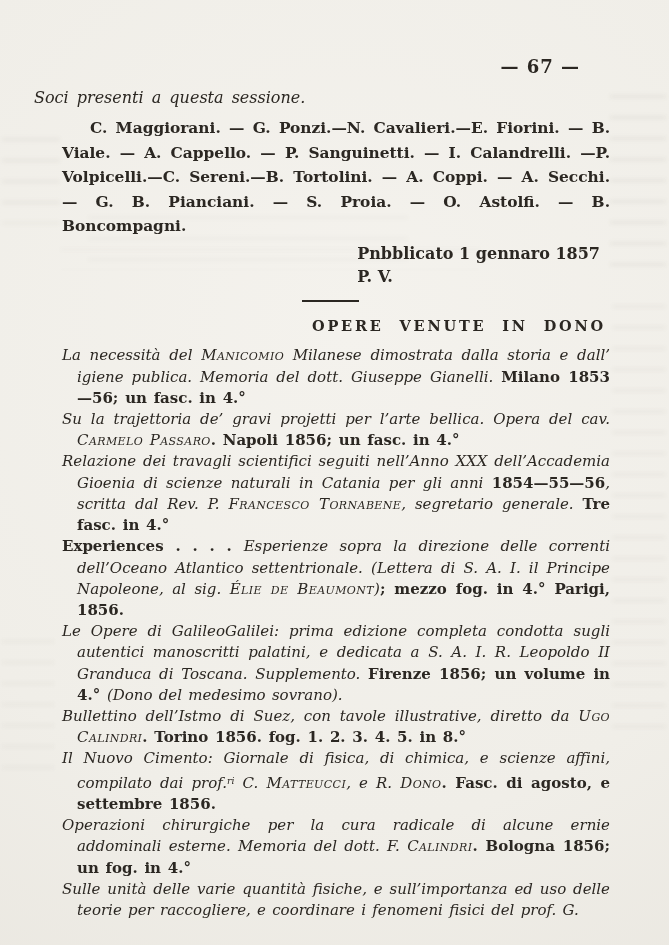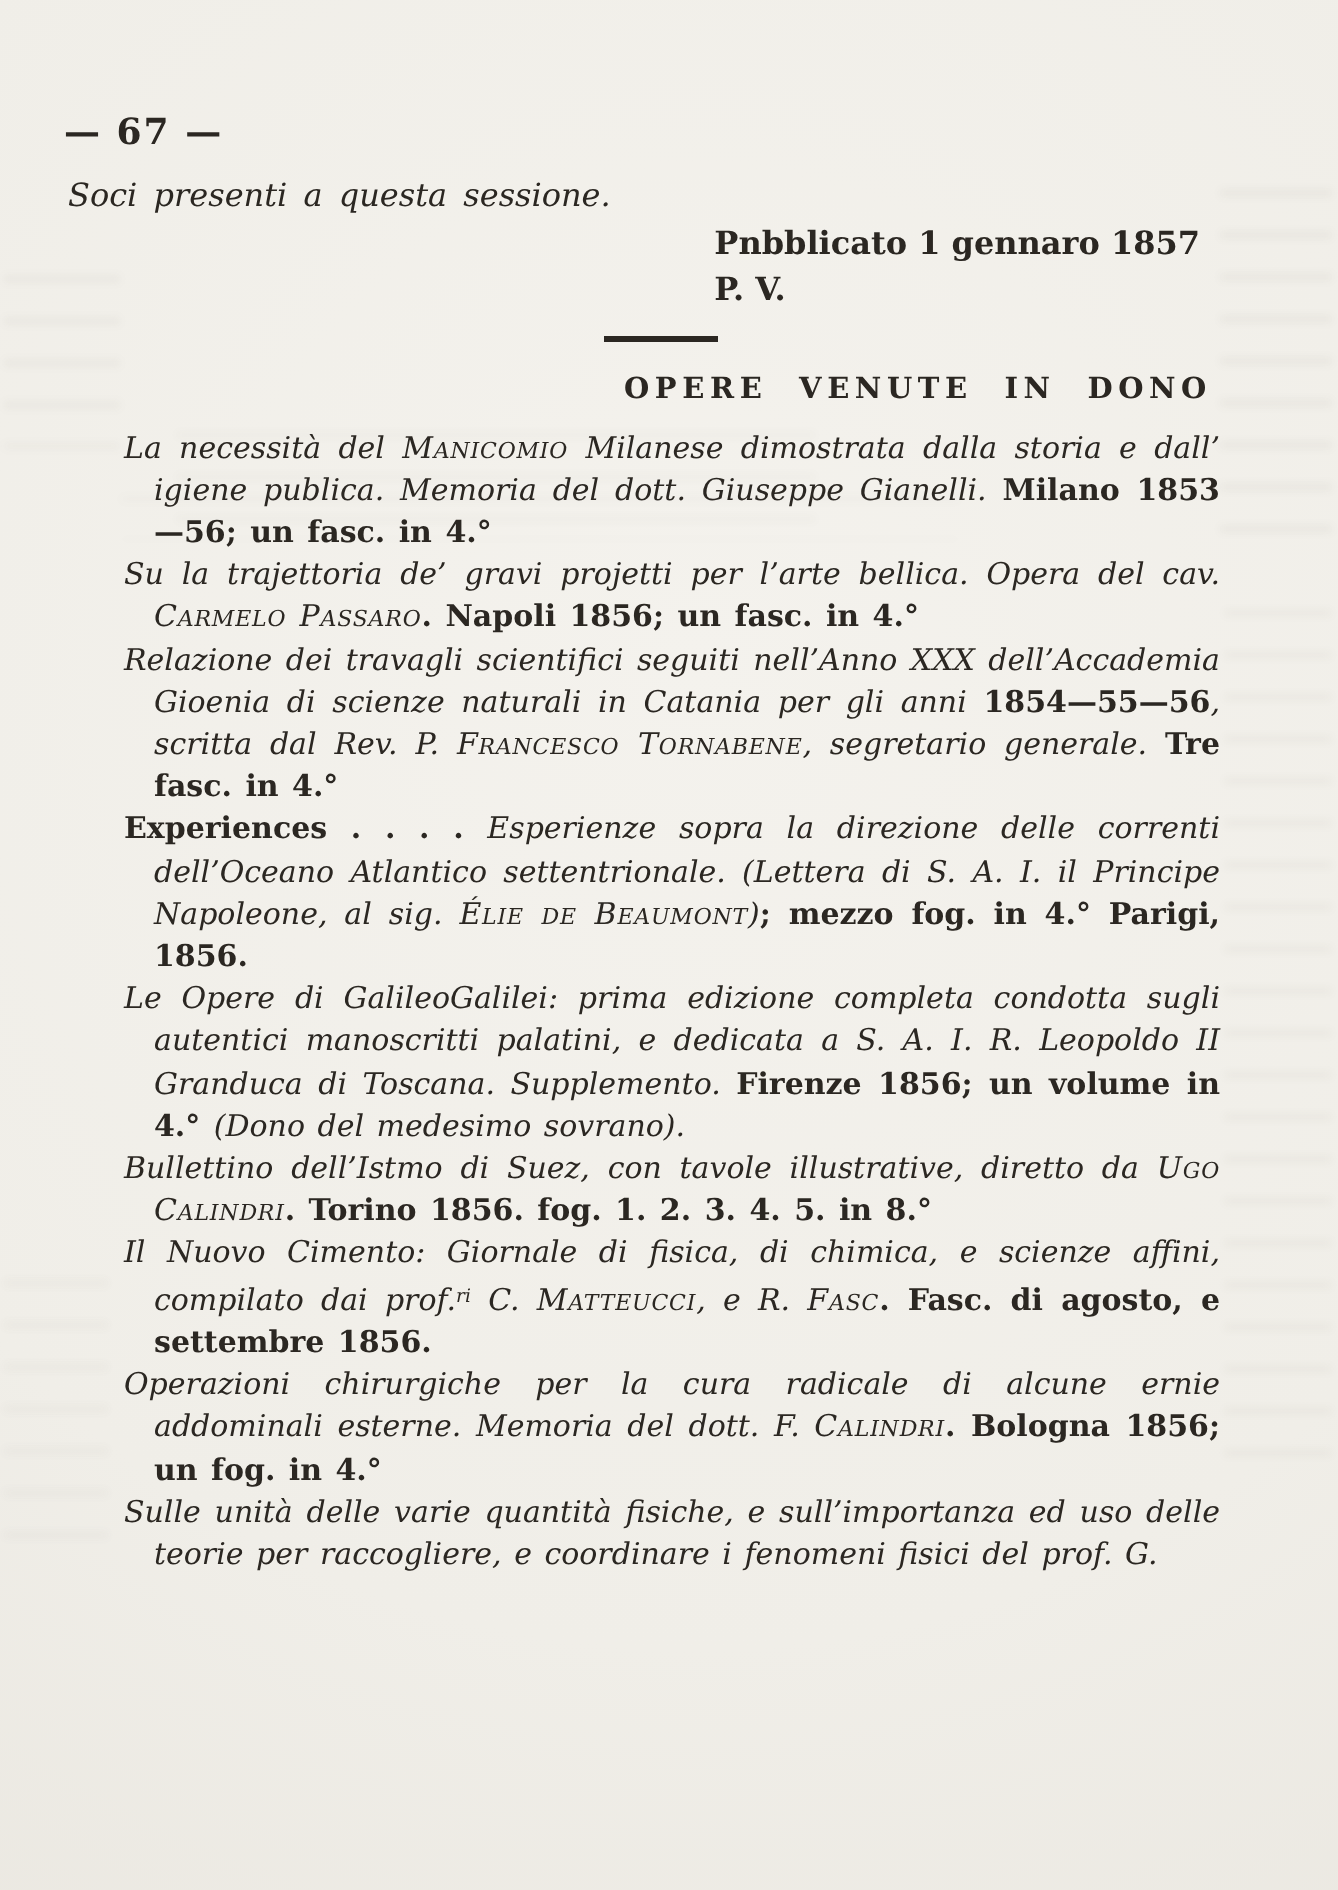--- a/index.html
+++ b/index.html
@@ -26,21 +26,21 @@
   .smudge.s1{left:2px;top:138px;width:58px;height:86px;opacity:.55;}
   .smudge.s2{left:610px;top:95px;width:56px;height:180px;opacity:.6;}
   .smudge.s3{left:88px;top:216px;width:320px;height:48px;opacity:.3;}
   .smudge.s4{left:612px;top:305px;width:54px;height:430px;opacity:.45;}
   .smudge.s5{left:2px;top:640px;width:52px;height:130px;opacity:.4;}
   .smudge.s6{left:60px;top:248px;width:420px;height:22px;opacity:.22;}
 
   .content{position:absolute;left:62px;top:56px;width:548px;}
 
   .page-number{
-    text-align:left;position:relative;left:-30px;
+    text-align:right;position:relative;left:-30px;
     font-weight:700;font-size:18px;letter-spacing:1px;
   }
   .session-heading{
     font-style:italic;text-align:left;position:relative;left:-28px;
     margin-top:11px;font-size:16px;word-spacing:3px;
   }
   .members{
     margin:9px 0 0;text-indent:28px;text-align:justify;
     font-weight:700;font-size:15.4px;line-height:24.6px;word-spacing:2.5px;
     hyphens:none;
@@ -75,37 +75,38 @@
   <div class="smudge s3"></div>
   <div class="smudge s4"></div>
   <div class="smudge s5"></div>
   <div class="smudge s6"></div>
 
   <div class="content">
     <div class="page-number">— 67 —</div>
 
     <div class="session-heading">Soci presenti a questa sessione.</div>
 
+    <p class="members">C. Maggiorani. — G. Ponzi.—N. Cavalieri.—E. Fiorini. — B. Viale. — A. Cappello. — P. Sanguinetti. — I. Calandrelli. —P. Volpicelli.—C. Sereni.—B. Tortolini. — A. Coppi. — A. Secchi. — G. B. Pianciani. — S. Proia. — O. Astolfi. — B. Boncompagni.</p>
 
     <div class="pub-wrap">
       <div class="pub-inner">
         <div>Pnbblicato 1 gennaro 1857</div>
         <div class="pub-initials">P. V.</div>
       </div>
     </div>
 
     <div class="rule"></div>
 
     <div class="section-heading">OPERE VENUTE IN DONO</div>
 
     <div class="bibliography">
         <p class="entry"><span class="seg-i">La necessità del </span><span class="seg-sc">Manicomio</span><span class="seg-i"> Milanese dimostrata dalla storia e dall’ igiene publica. Memoria del dott. Giuseppe Gianelli. </span><span class="seg-r">Milano 1853—56; un fasc. in 4.°</span></p>
         <p class="entry"><span class="seg-i">Su la trajettoria de’ gravi projetti per l’arte bellica. Opera del cav. </span><span class="seg-sc">Carmelo Passaro</span><span class="seg-r">. Napoli 1856; un fasc. in 4.°</span></p>
         <p class="entry"><span class="seg-i">Relazione dei travagli scientifici seguiti nell’Anno XXX dell’Accademia Gioenia di scienze naturali in Catania per gli anni </span><span class="seg-r">1854—55—56</span><span class="seg-i">, scritta dal Rev. P. </span><span class="seg-sc">Francesco Tornabene</span><span class="seg-i">, segretario generale. </span><span class="seg-r">Tre fasc. in 4.°</span></p>
         <p class="entry"><span class="seg-r">Experiences . . . . </span><span class="seg-i">Esperienze sopra la direzione delle correnti dell’Oceano Atlantico settentrionale. (Lettera di S. A. I. il Principe Napoleone, al sig. </span><span class="seg-sc">Élie de Beaumont</span><span class="seg-i">)</span><span class="seg-r">; mezzo fog. in 4.° Parigi, 1856.</span></p>
         <p class="entry"><span class="seg-i">Le Opere di GalileoGalilei: prima edizione completa condotta sugli autentici manoscritti palatini, e dedicata a S. A. I. R. Leopoldo II Granduca di Toscana. Supplemento. </span><span class="seg-r">Firenze 1856; un volume in 4.° </span><span class="seg-i">(Dono del medesimo sovrano).</span></p>
         <p class="entry"><span class="seg-i">Bullettino dell’Istmo di Suez, con tavole illustrative, diretto da </span><span class="seg-sc">Ugo Calindri</span><span class="seg-r">. Torino 1856. fog. 1. 2. 3. 4. 5. in 8.°</span></p>
-        <p class="entry"><span class="seg-i">Il Nuovo Cimento: Giornale di fisica, di chimica, e scienze affini, compilato dai prof.</span><span class="seg-sup">ri</span><span class="seg-i"> C. </span><span class="seg-sc">Matteucci</span><span class="seg-i">, e R. </span><span class="seg-sc">Fasc</span><span class="seg-r">. Fasc. di agosto, e settembre 1856.</span></p>
+        <p class="entry"><span class="seg-i">Il Nuovo Cimento: Giornale di fisica, di chimica, e scienze affini, compilato dai prof.</span><span class="seg-sup">ri</span><span class="seg-i"> C. </span><span class="seg-sc">Matteucci</span><span class="seg-i">, e R. </span><span class="seg-sc">Dono</span><span class="seg-r">. Fasc. di agosto, e settembre 1856.</span></p>
         <p class="entry"><span class="seg-i">Operazioni chirurgiche per la cura radicale di alcune ernie addominali esterne. Memoria del dott. F. </span><span class="seg-sc">Calindri</span><span class="seg-r">. Bologna 1856; un fog. in 4.°</span></p>
         <p class="entry"><span class="seg-i">Sulle unità delle varie quantità fisiche, e sull’importanza ed uso delle teorie per raccogliere, e coordinare i fenomeni fisici del prof. G. </span></p>
       </div>
   </div>
 </div>
 
 </body></html>

